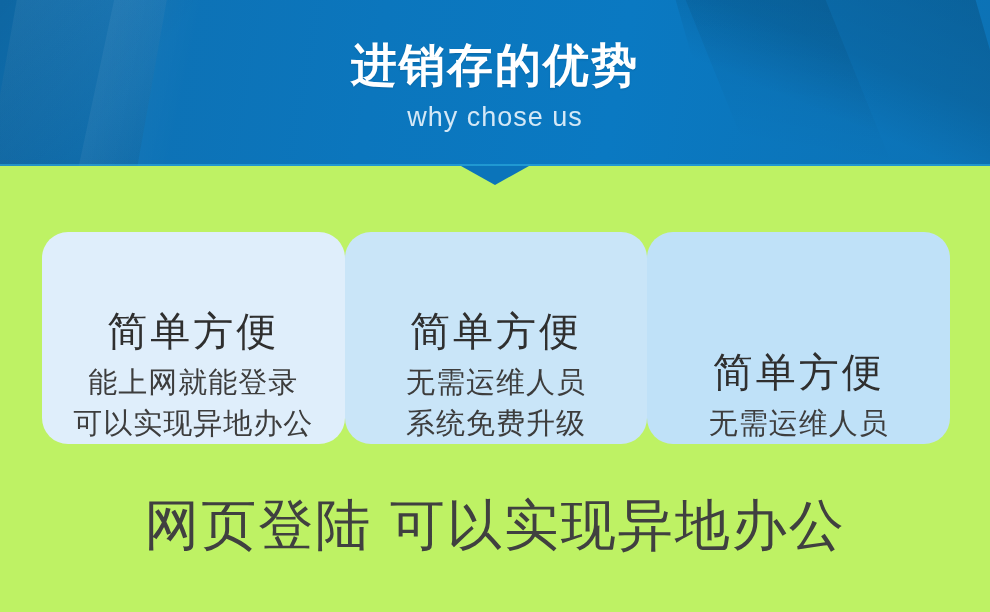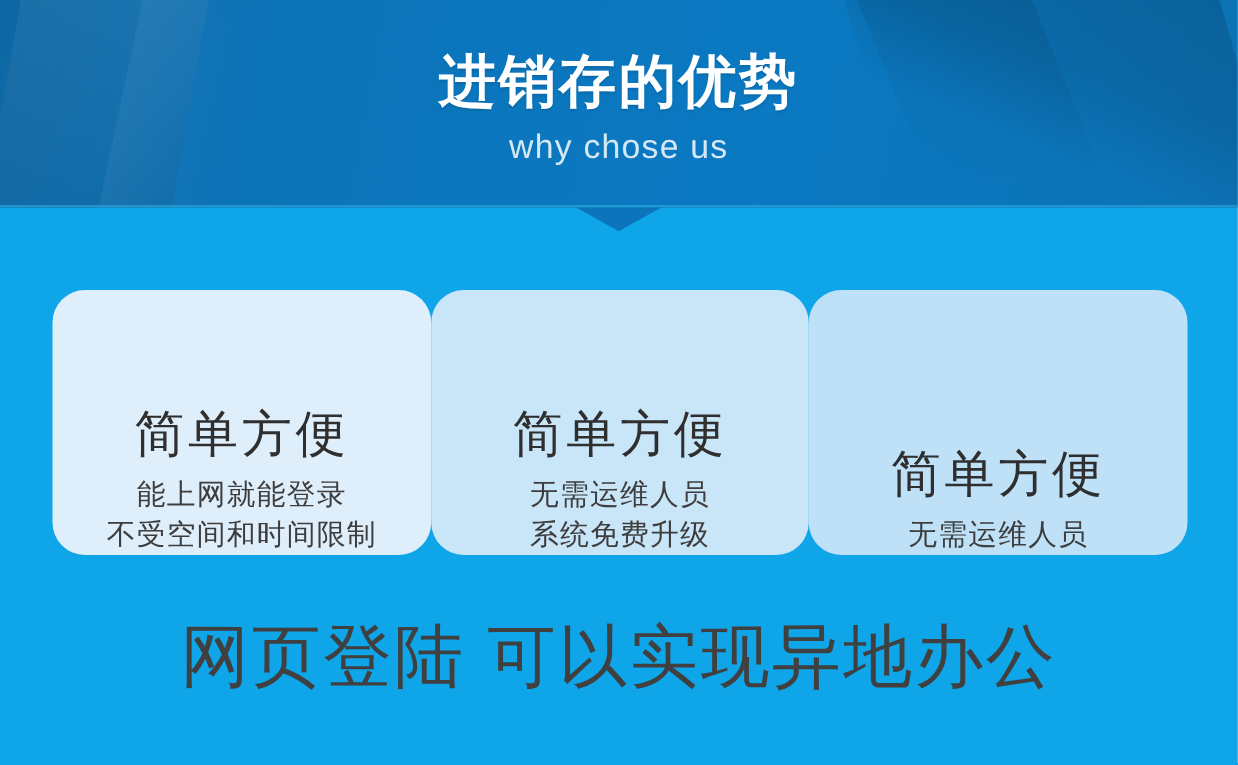--- a/index.html
+++ b/index.html
@@ -2,21 +2,21 @@
 <html><head>
 <meta charset="utf-8">
 <style>
   * { margin:0; padding:0; box-sizing:border-box; }
   html,body{ width:990px; height:612px; }
   body{
     font-family:"Liberation Sans","DejaVu Sans",sans-serif;
     background:#ffffff;
     overflow:hidden;
   }
-  #page{ position:relative; width:990px; height:612px; background:#0ea5e9; }
+  #page{ position:relative; width:990px; height:612px; background:#bef264; }
 
   
   .hero{
     position:absolute; left:0; top:0; width:990px; height:166px;
     background:#0b72b9;
     overflow:hidden;
   }
   .hero-grad{
     position:absolute; inset:0;
     background:linear-gradient(100deg,#0f6fb0 0%,#0b76bd 38%,#0a79c2 62%,#0c72b5 100%);
@@ -102,21 +102,21 @@
   .card-title{
     font-size:40px;
     font-weight:normal;
     letter-spacing:3px;
     line-height:1.15;
     color:#2f2f2f;
   }
   .card-lines{
     margin-top:8px;
     text-align:center;
-    font-size:23px;
+    font-size:29px;
     line-height:1.42;
     letter-spacing:1px;
     color:#3d3d3d;
   }
 
   
   .footer-line{
     position:absolute; left:0; top:498px; width:990px;
     text-align:center;
     font-size:55px;
@@ -146,21 +146,21 @@
     <div class="hero-edge"></div>
   </div>
   <div class="hero-notch"></div>
 
   <div class="cards">
 
     <div class="card card-1">
       <div class="card-title">简单方便</div>
       <div class="card-lines">
         <div>能上网就能登录</div>
-        <div>不受空间和时间限制</div>
+        <div>可以实现异地办公</div>
       </div>
     </div>
 
     <div class="card card-2">
       <div class="card-title">简单方便</div>
       <div class="card-lines">
         <div>无需运维人员</div>
         <div>系统免费升级</div>
       </div>
     </div>

